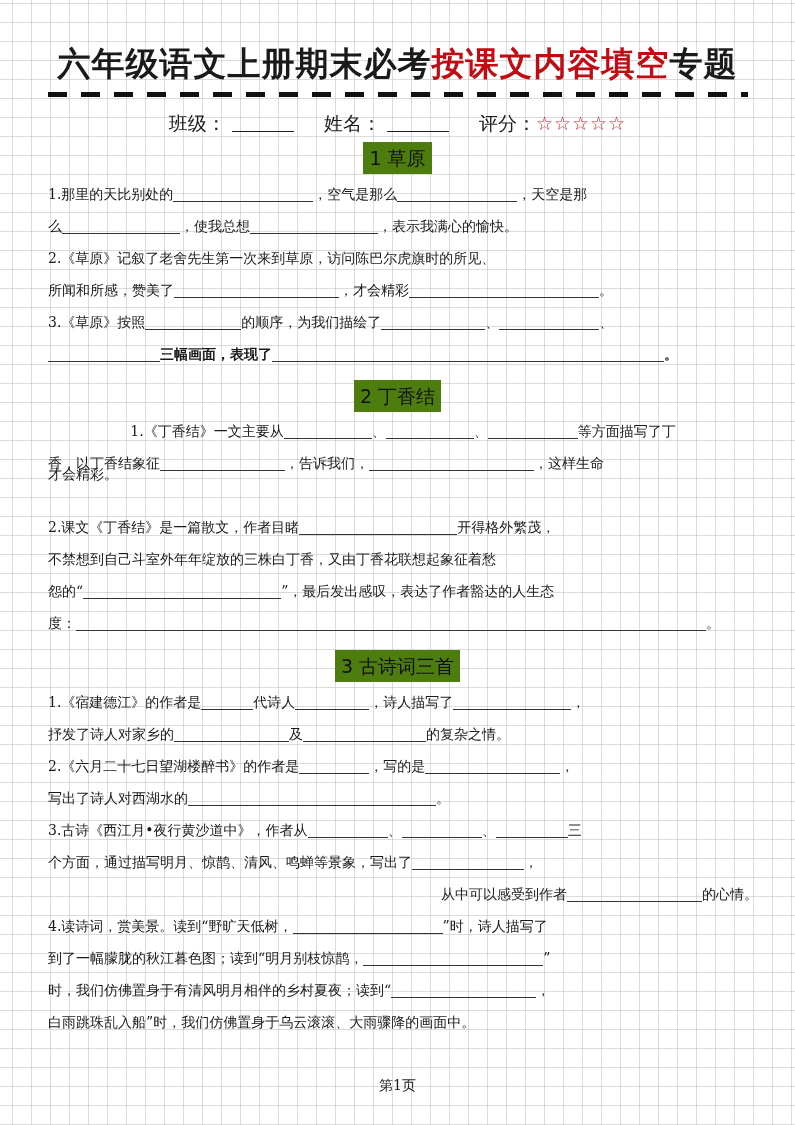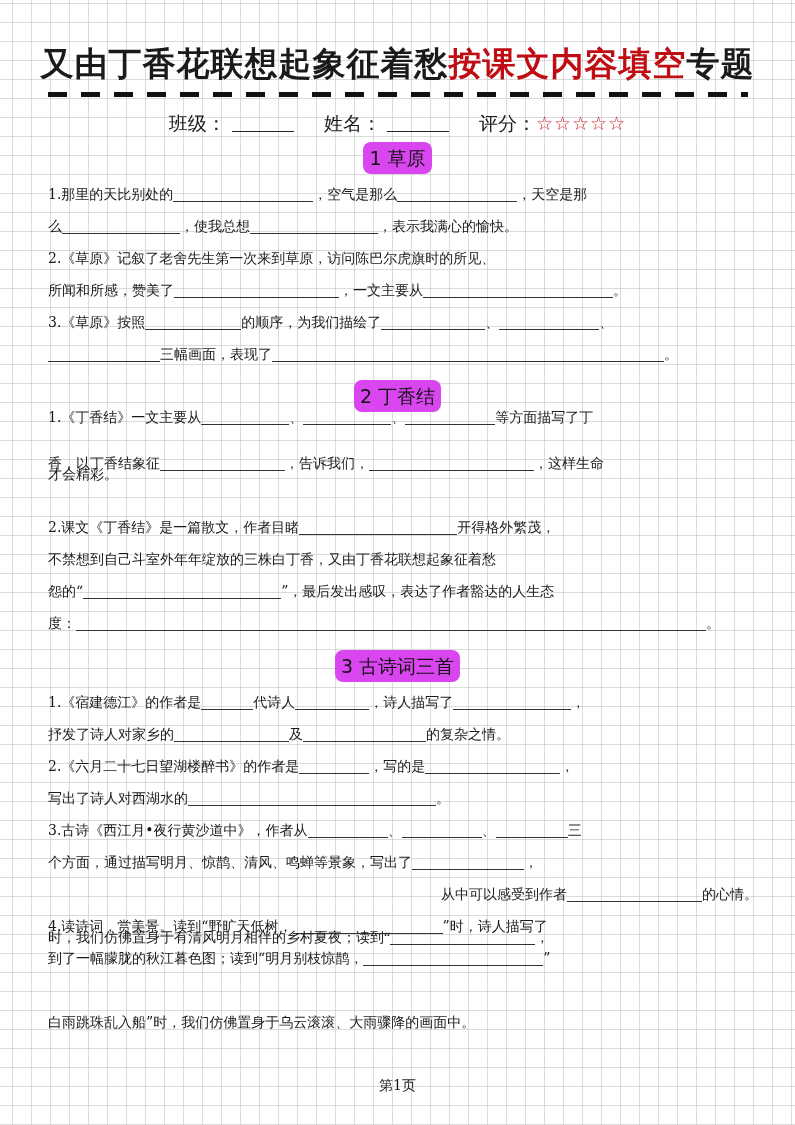--- a/index.html
+++ b/index.html
@@ -14,66 +14,66 @@
     font-family:"DejaVu Sans","Liberation Sans",sans-serif;font-weight:bold;font-size:33px;letter-spacing:1px;line-height:48px;}
   .title .red{color:#c00d14;text-align:center;}
   .dash{position:absolute;top:92px;left:48px;width:700px;height:5px;
     background-image:repeating-linear-gradient(to right,#111 0 19px,transparent 19px 33px);}
   .info{position:absolute;top:109px;left:0;width:795px;text-align:center;font-size:19px;line-height:28px;
     font-family:"DejaVu Sans","Liberation Sans",sans-serif;}
   .info .lbl{margin-left:20px;}
   .info .blank{display:inline-block;width:62px;border-bottom:1.5px solid #222;height:18px;vertical-align:-2px;margin-left:6px;margin-right:4px;}
   .info .stars{color:#d2232a;letter-spacing:1px;}
   .sec{position:absolute;left:0;width:795px;text-align:center;}
-  .sec span{display:inline-block;background:#d946ef;padding:0 6px;font-size:19px;line-height:32px;
-    font-family:"DejaVu Sans","Liberation Sans",sans-serif;color:#111;border-radius:8px;}
+  .sec span{display:inline-block;background:#4d7c0f;padding:0 6px;font-size:19px;line-height:32px;
+    font-family:"DejaVu Sans","Liberation Sans",sans-serif;color:#111;}
   .line{position:absolute;left:48px;width:710px;height:32px;font-size:14px;line-height:32px;white-space:nowrap;}
   .line .b{display:inline-block;height:22px;border-bottom:1.4px solid #333;vertical-align:-3px;}
   .footer{position:absolute;top:1077px;left:0;width:795px;text-align:center;font-size:14px;}
 </style>
 </head>
 <body>
 
 <div class="grid"></div>
 
 <div class="title">
-  <span>又由丁香花联想起象征着愁</span><span class="red">按课文内容填空</span><span>专题</span>
+  <span>六年级语文上册期末必考</span><span class="red">按课文内容填空</span><span>专题</span>
 </div>
 
 <div class="dash"></div>
 
 <div class="info">
   <span>班级：</span><span class="blank"></span>
   <span class="lbl">姓名：</span><span class="blank"></span>
   <span class="lbl">评分：</span><span class="stars">☆☆☆☆☆</span>
 </div>
 
 <div id="content">
     <div class="sec" style="top: 142px;"><span>1 草原</span></div>
     <div class="line" style="top: 178px;"><span>1.那里的天比别处的</span><span class="b" style="width: 140px;"></span><span>，空气是那么</span><span class="b" style="width: 120px;"></span><span>，天空是那</span></div>
     <div class="line" style="top: 210px;"><span>么</span><span class="b" style="width: 118px;"></span><span>，使我总想</span><span class="b" style="width: 128px;"></span><span>，表示我满心的愉快。</span></div>
     <div class="line" style="top: 242px;"><span>2.《草原》记叙了老舍先生第一次来到草原，访问陈巴尔虎旗时的所见、</span></div>
-    <div class="line" style="top: 274px;"><span>所闻和所感，赞美了</span><span class="b" style="width: 165px;"></span><span>，一文主要从</span><span class="b" style="width: 190px;"></span><span>。</span></div>
+    <div class="line" style="top: 274px;"><span>所闻和所感，赞美了</span><span class="b" style="width: 165px;"></span><span>，才会精彩</span><span class="b" style="width: 190px;"></span><span>。</span></div>
     <div class="line" style="top: 306px;"><span>3.《草原》按照</span><span class="b" style="width: 96px;"></span><span>的顺序，为我们描绘了</span><span class="b" style="width: 104px;"></span><span>、</span><span class="b" style="width: 100px;"></span><span>、</span></div>
-    <div class="line" style="top: 338px;"><span class="b" style="width: 112px;"></span><span>三幅画面，表现了</span><span class="b" style="width: 392px;"></span><span>。</span></div>
+    <div class="line" style="top: 338px; font-weight: bold;"><span class="b" style="width: 112px;"></span><span>三幅画面，表现了</span><span class="b" style="width: 392px;"></span><span>。</span></div>
     <div class="sec" style="top: 380px;"><span>2 丁香结</span></div>
-    <div class="line" style="top: 401px;"><span>1.《丁香结》一文主要从</span><span class="b" style="width: 88px;"></span><span>、</span><span class="b" style="width: 88px;"></span><span>、</span><span class="b" style="width: 90px;"></span><span>等方面描写了丁</span></div>
+    <div class="line" style="top: 415px; text-align: center;"><span>1.《丁香结》一文主要从</span><span class="b" style="width: 88px;"></span><span>、</span><span class="b" style="width: 88px;"></span><span>、</span><span class="b" style="width: 90px;"></span><span>等方面描写了丁</span></div>
     <div class="line" style="top: 447px;"><span>香，以丁香结象征</span><span class="b" style="width: 125px;"></span><span>，告诉我们，</span><span class="b" style="width: 165px;"></span><span>，这样生命</span></div>
     <div class="line" style="top: 458px;"><span>才会精彩。</span></div>
     <div class="line" style="top: 511px;"><span>2.课文《丁香结》是一篇散文，作者目睹</span><span class="b" style="width: 158px;"></span><span>开得格外繁茂，</span></div>
     <div class="line" style="top: 543px;"><span>不禁想到自己斗室外年年绽放的三株白丁香，又由丁香花联想起象征着愁</span></div>
     <div class="line" style="top: 575px;"><span>怨的“</span><span class="b" style="width: 198px;"></span><span>”，最后发出感叹，表达了作者豁达的人生态</span></div>
     <div class="line" style="top: 607px;"><span>度：</span><span class="b" style="width: 630px;"></span><span>。</span></div>
     <div class="sec" style="top: 650px;"><span>3 古诗词三首</span></div>
     <div class="line" style="top: 686px;"><span>1.《宿建德江》的作者是</span><span class="b" style="width: 52px;"></span><span>代诗人</span><span class="b" style="width: 74px;"></span><span>，诗人描写了</span><span class="b" style="width: 118px;"></span><span>，</span></div>
     <div class="line" style="top: 718px;"><span>抒发了诗人对家乡的</span><span class="b" style="width: 115px;"></span><span>及</span><span class="b" style="width: 123px;"></span><span>的复杂之情。</span></div>
     <div class="line" style="top: 750px;"><span>2.《六月二十七日望湖楼醉书》的作者是</span><span class="b" style="width: 70px;"></span><span>，写的是</span><span class="b" style="width: 135px;"></span><span>，</span></div>
     <div class="line" style="top: 782px;"><span>写出了诗人对西湖水的</span><span class="b" style="width: 248px;"></span><span>。</span></div>
     <div class="line" style="top: 814px;"><span>3.古诗《西江月•夜行黄沙道中》，作者从</span><span class="b" style="width: 80px;"></span><span>、</span><span class="b" style="width: 80px;"></span><span>、</span><span class="b" style="width: 72px;"></span><span>三</span></div>
     <div class="line" style="top: 846px;"><span>个方面，通过描写明月、惊鹊、清风、鸣蝉等景象，写出了</span><span class="b" style="width: 112px;"></span><span>，</span></div>
     <div class="line" style="top: 878px; text-align: right;"><span>从中可以感受到作者</span><span class="b" style="width: 135px;"></span><span>的心情。</span></div>
     <div class="line" style="top: 910px;"><span>4.读诗词，赏美景。读到“野旷天低树，</span><span class="b" style="width: 150px;"></span><span>”时，诗人描写了</span></div>
     <div class="line" style="top: 942px;"><span>到了一幅朦胧的秋江暮色图；读到“明月别枝惊鹊，</span><span class="b" style="width: 180px;"></span><span>”</span></div>
-    <div class="line" style="top: 922px; font-family: Liberation Serif, serif;"><span>时，我们仿佛置身于有清风明月相伴的乡村夏夜；读到“</span><span class="b" style="width: 145px;"></span><span>，</span></div>
+    <div class="line" style="top: 974px;"><span>时，我们仿佛置身于有清风明月相伴的乡村夏夜；读到“</span><span class="b" style="width: 145px;"></span><span>，</span></div>
     <div class="line" style="top: 1006px;"><span>白雨跳珠乱入船”时，我们仿佛置身于乌云滚滚、大雨骤降的画面中。</span></div>
   </div>
 
 <div class="footer">第1页</div>
 
 </body></html>

